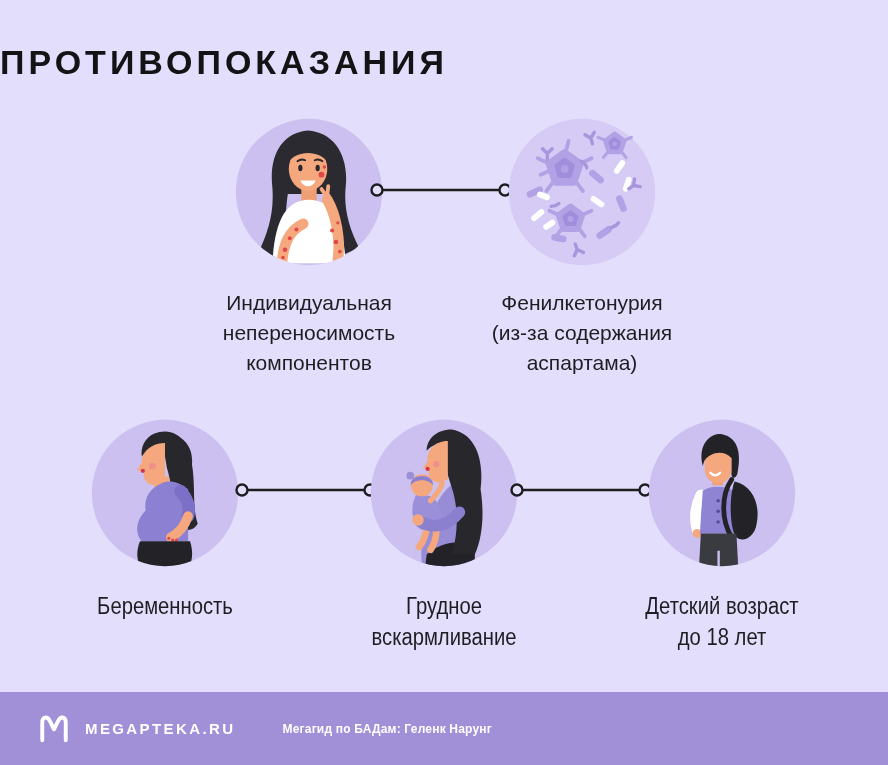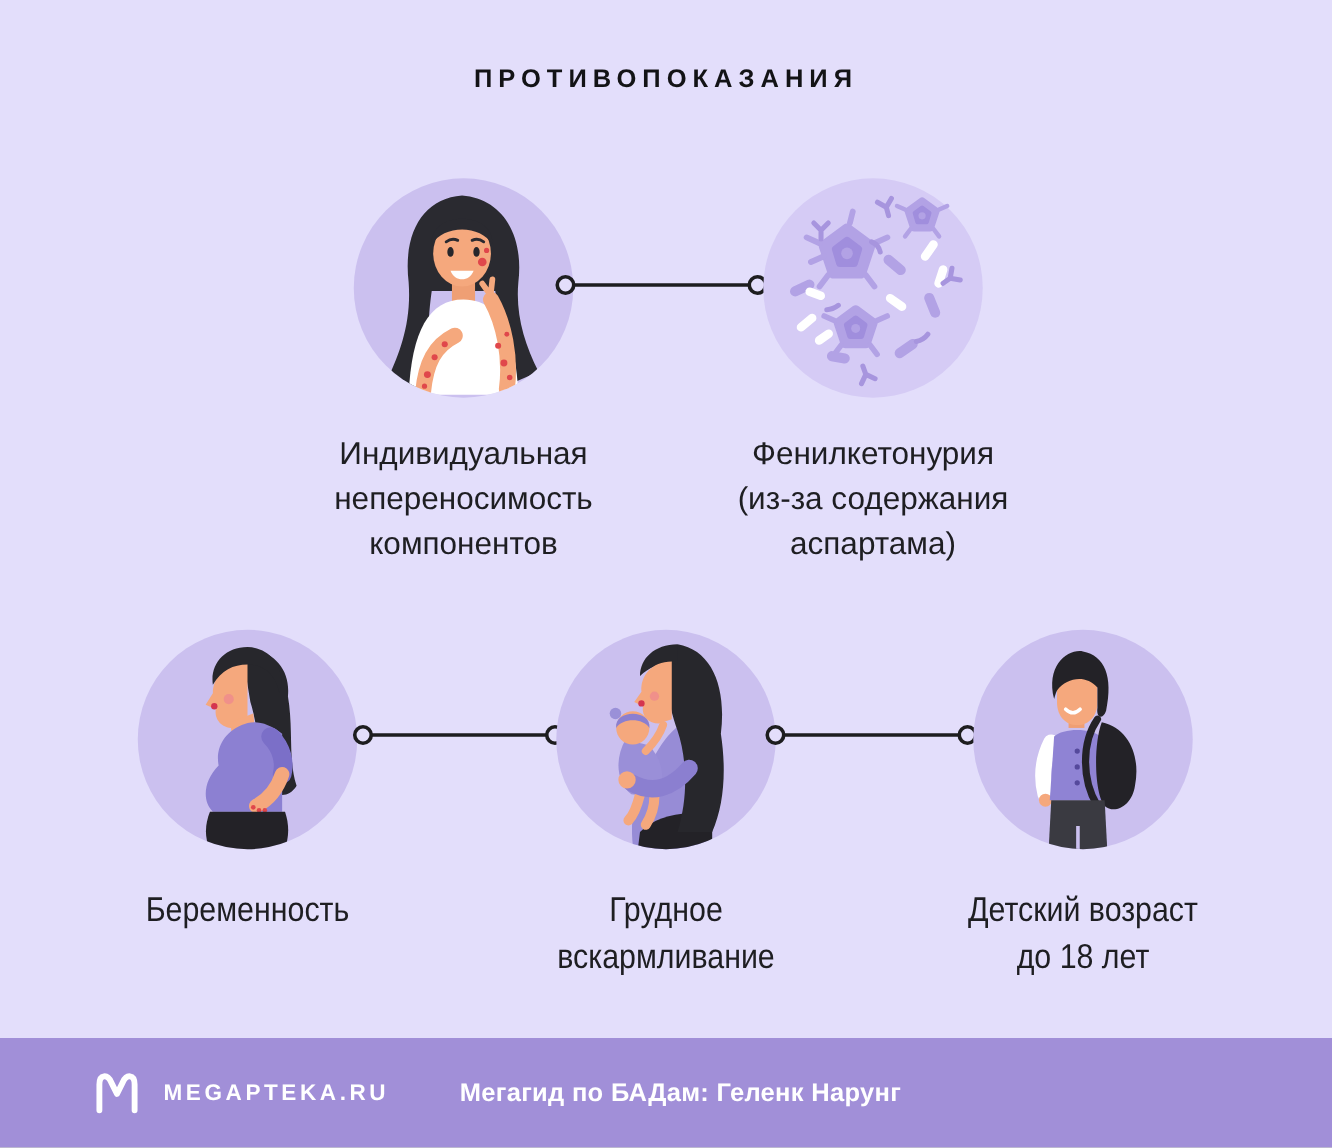--- a/index.html
+++ b/index.html
@@ -5,48 +5,48 @@
   * { margin:0; padding:0; box-sizing:border-box; }
   body { background:#888; }
   .poster {
     position:relative; width:888px; height:765px;
     background:#e3defb; overflow:hidden;
     font-family:"Liberation Sans", sans-serif;
     color:#1e1e22;
   }
   .title {
     position:absolute; top:43px; left:0; width:100%;
-    text-align:center; font-size:17px; font-weight:800;
+    text-align:left; font-size:34px; font-weight:800;
     letter-spacing:4px; color:#131316;
   }
   .bubble { position:absolute; width:154px; height:154px; }
   .bubble svg { display:block; width:100%; height:100%; }
   .connector { position:absolute; }
   .label {
     position:absolute; width:300px; text-align:center;
     font-size:21px; line-height:30px; white-space:pre-line;
     color:#1e1e22;
   }
   .label.narrow {
     font-size:23px; line-height:31px;
     transform:scaleX(0.88); transform-origin:50% 50%;
     font-weight:500;
   }
   .footer {
     position:absolute; left:0; top:692px; width:888px; height:73px;
     background:#a18fd8; display:flex; align-items:center;
-    padding-left:60px; color:#ffffff;
+    padding-left:36px; color:#ffffff;
   }
   .footer .logo-icon { width:36px; height:33px; flex:0 0 auto; }
   .footer .logo-text {
     margin-left:13px; font-size:15px; font-weight:700;
     letter-spacing:2.4px;
   }
   .footer .caption {
-    margin-left:47px; font-size:17px; font-weight:700;
+    margin-left:47px; font-size:12px; font-weight:700;
     letter-spacing:0.2px;
   }
 </style>
 </head>
 <body>
 
 <div class="poster">
 
   <h1 class="title">ПРОТИВОПОКАЗАНИЯ</h1>
 

